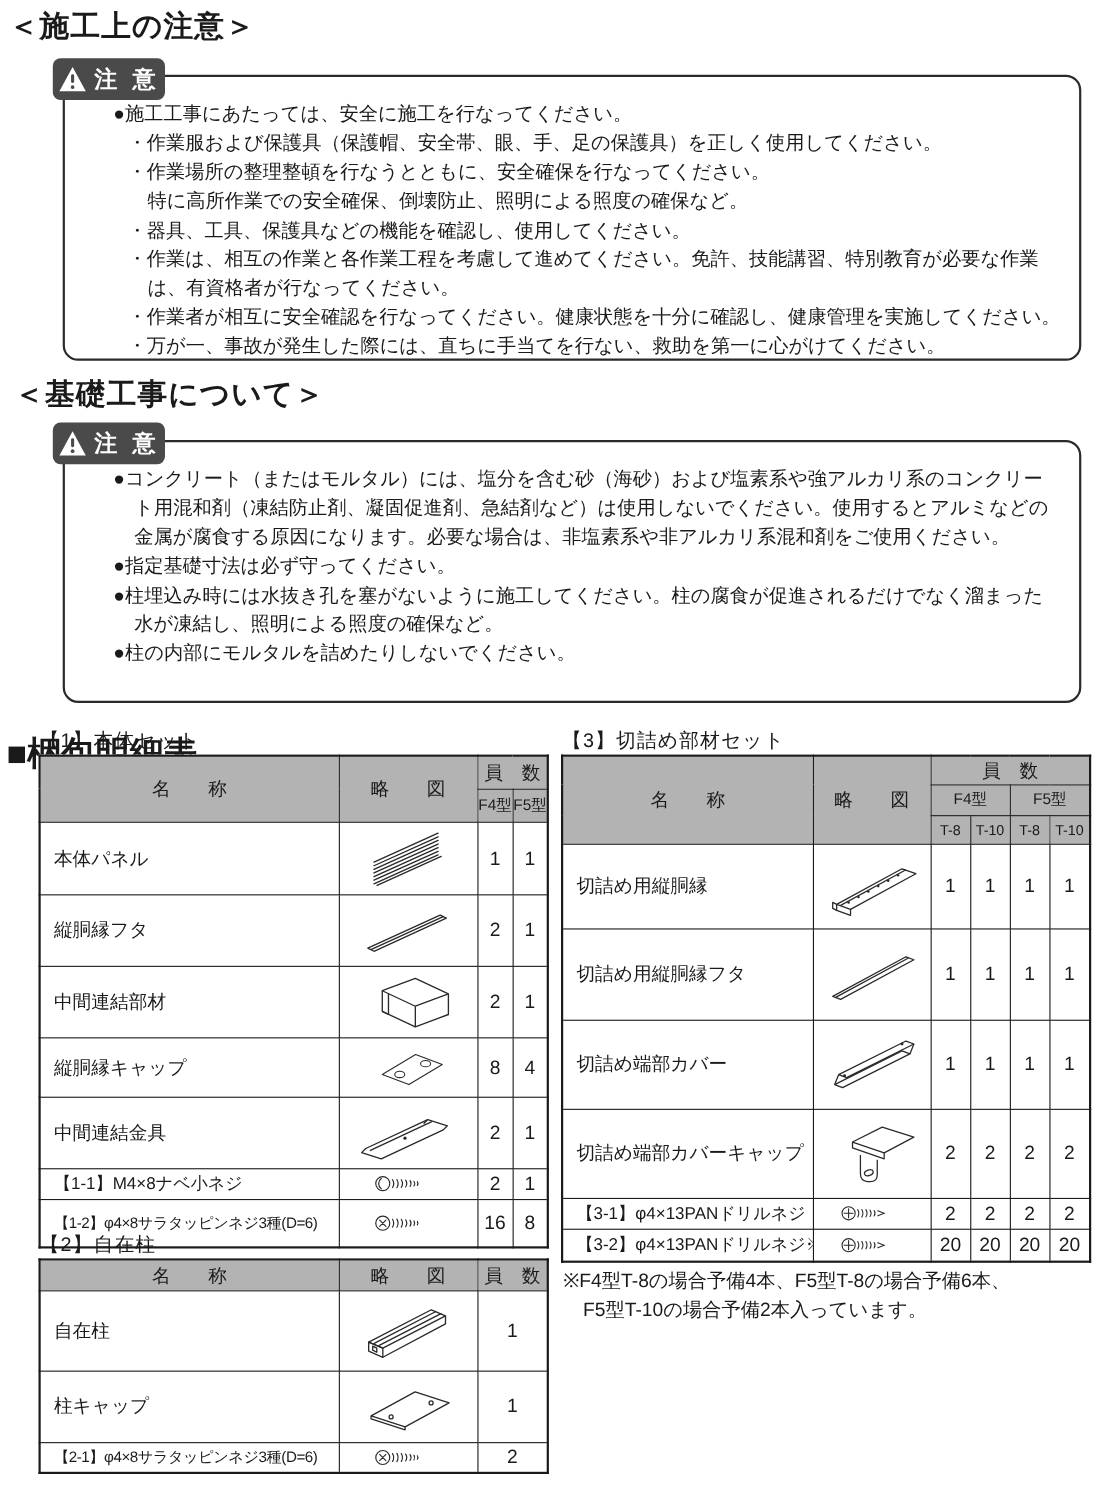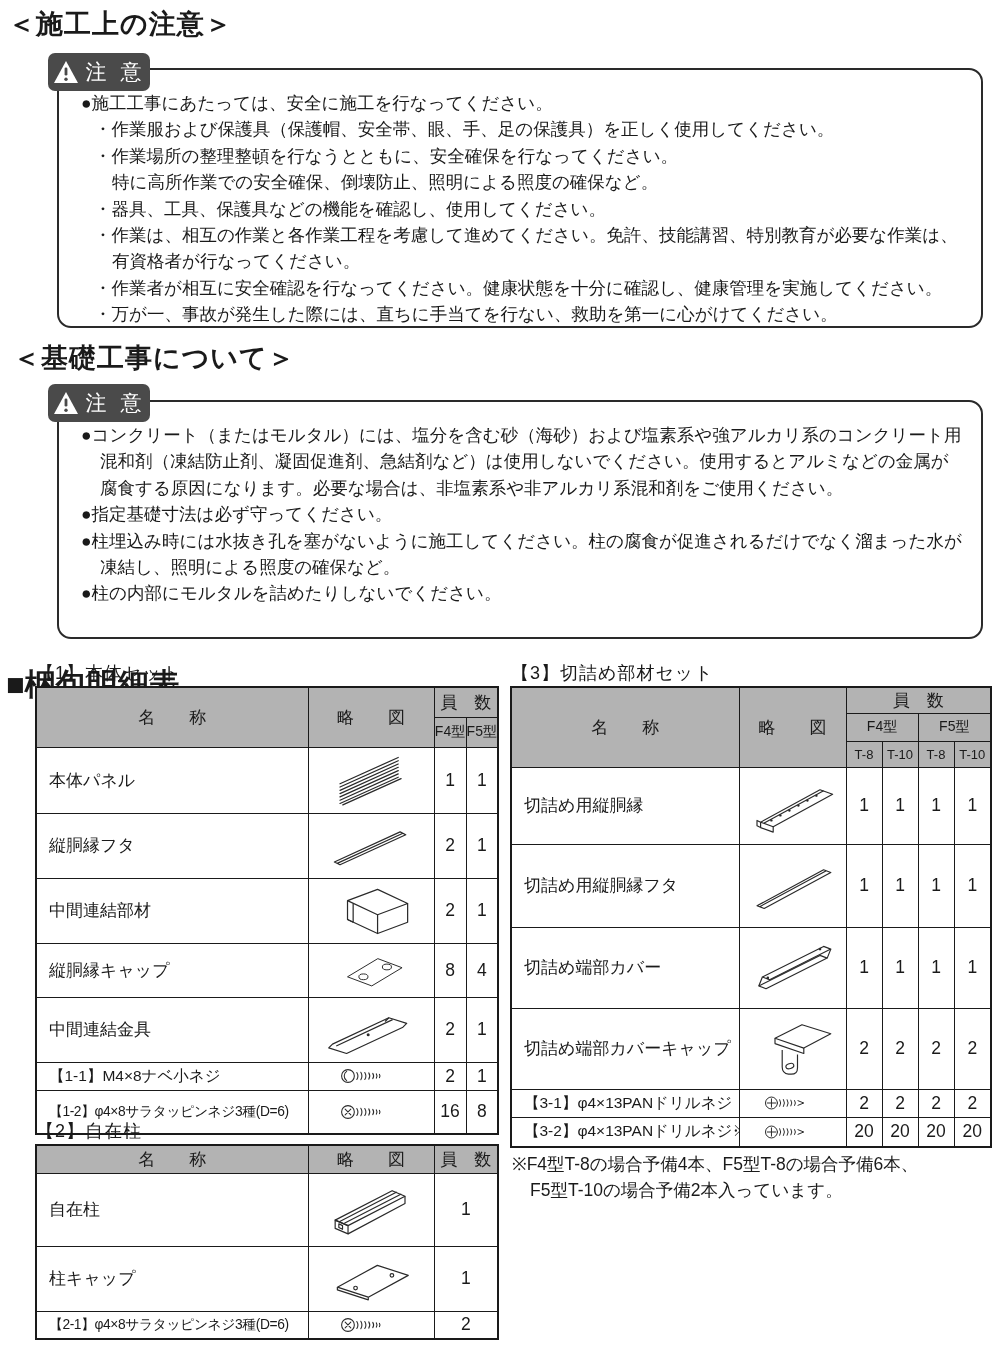--- a/index.html
+++ b/index.html
@@ -12,24 +12,24 @@
   .t2 { left:13px; top:340px; }
 
   .caution-box { position:absolute; border:2px solid #2a2a2a; border-radius:14px; background:#fff; }
   .box1 { left:57px; top:68px; width:926px; height:260px; }
   .box2 { left:57px; top:400px; width:926px; height:239px; }
 
   .badge { position:absolute; width:102px; height:38px; background:#4a4a4a; border-radius:7px;
            display:flex; align-items:center; justify-content:center; gap:7px; z-index:3; }
   .badge1 { left:48px; top:53px; }
   .badge2 { left:48px; top:384px; }
-  .badge-label { color:#fff; font-size:21px; font-weight:normal; letter-spacing:4px; white-space:nowrap; }
+  .badge-label { color:#fff; font-size:21px; font-weight:bold; letter-spacing:4px; white-space:nowrap; }
   .tri-icon svg { display:block; }
 
-  .c-body { padding:20px 16px 0 22px; font-size:17.5px; line-height:26.4px; }
+  .c-body { padding:20px 16px 0 22px; font-size:17.5px; line-height:26.4px;margin-left:22px; }
   .c-item { }
   .lvl0 { padding-left:19px; text-indent:-19px; }
   .lvl1 { margin-left:13px; padding-left:18px; text-indent:-18px; }
   .lvl2 { margin-left:31px; }
   .mk { }
 
   .packing-title { position:absolute; left:6px; top:616px; font-size:31px; font-weight:bold;margin-top:48px; }
   .tbl-label { position:absolute; font-size:18px; letter-spacing:1px; }
   .lab1 { left:36px; top:661px; }
   .lab3 { left:511px; top:661px; }

